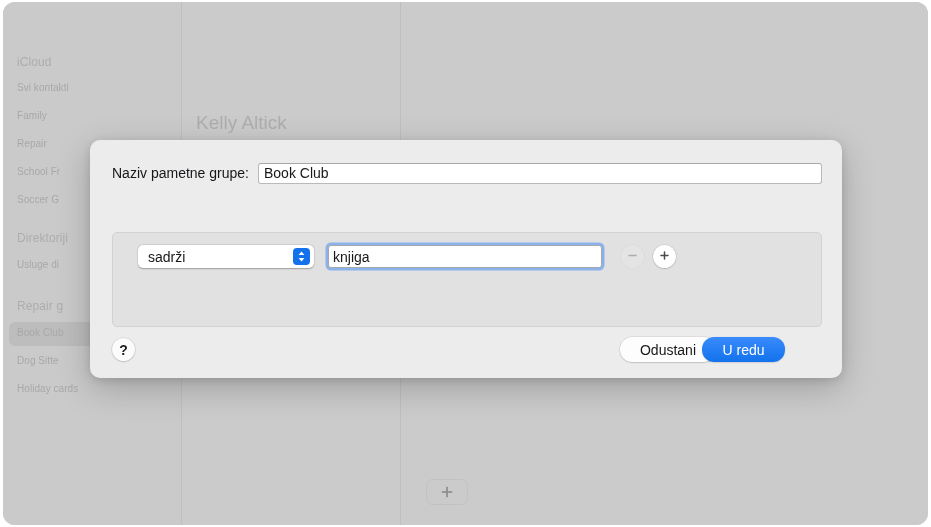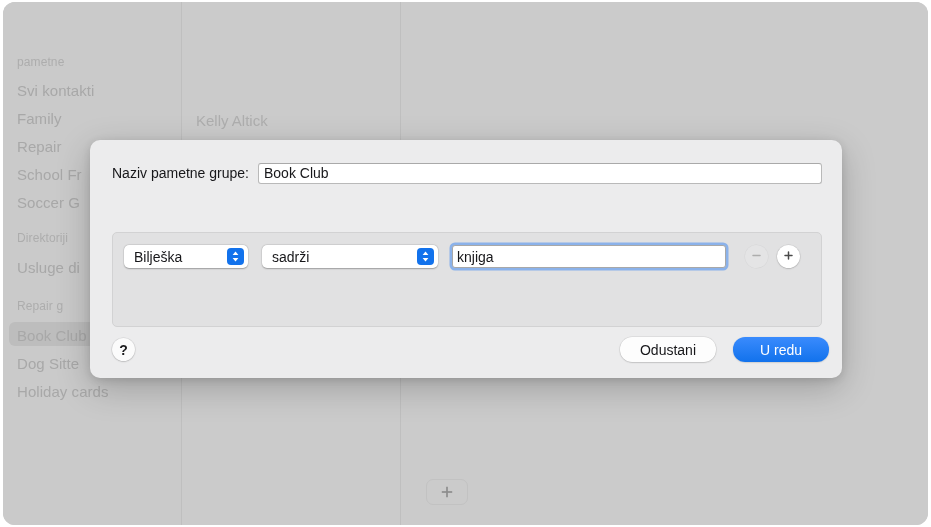--- a/index.html
+++ b/index.html
@@ -69,21 +69,21 @@
     position: absolute;
     left: 14px;
     font-size: 12px;
     color: #adadad;
     letter-spacing: 0.1px;
     white-space: nowrap;
   }
   .sb-item {
     position: absolute;
     left: 14px;
-    font-size: 15px;
+    font-size: 10px;
     color: #a8a8a8;
     white-space: nowrap;
     letter-spacing: 0.05px;
   }
   .sb-item-selected-bg {
     position: absolute;
     left: 6px;
     width: 166px;
     height: 24px;
     border-radius: 6px;
@@ -129,21 +129,21 @@
   .search-placeholder {
     margin-left: 6px;
     font-size: 13.5px;
     color: #aaaaaa;
     white-space: nowrap;
   }
   .contact-name {
     position: absolute;
     left: 193px;
     top: 110px;
-    font-size: 15px;
+    font-size: 19px;
     color: #aeaeae;
     white-space: nowrap;
   }
 
   
   .detailpane {
     position: absolute;
     left: 398px;
     top: 0;
     width: 527px;
@@ -331,43 +331,43 @@
     cursor: default;
   }
   .btn-cancel {
     left: 530px;
     width: 96px;
     background: #fdfdfd;
     color: #17171a;
     box-shadow: 0 0.5px 1.5px rgba(0,0,0,0.24), 0 0 0 0.5px rgba(0,0,0,0.07);
   }
   .btn-ok {
-    left: 643px;
-    width: 96px;
+    left: 612px;
+    width: 83px;
     background: linear-gradient(#3a8bfd, #1272ec);
     color: #ffffff;
     box-shadow: 0 0.5px 1.5px rgba(0,0,0,0.2);
   }
 </style>
 </head>
 <body>
 
 <div id="root">
 
   <div class="window">
 
     <div class="traffic-lights">
       <div class="tl tl-close"></div>
       <div class="tl tl-min"></div>
       <div class="tl tl-max"></div>
     </div>
 
     <div class="sidebar">
 
-      <div class="sb-section" style="top:53px">pametne</div>
+      <div class="sb-section" style="top:53px">iCloud</div>
       <div class="sb-item" style="top:80px">Svi kontakti</div>
       <div class="sb-item" style="top:108px">Family</div>
       <div class="sb-item" style="top:136px">Repair</div>
       <div class="sb-item" style="top:164px">School Fr</div>
       <div class="sb-item" style="top:192px">Soccer G</div>
 
       <div class="sb-section" style="top:229px">Direktoriji</div>
       <div class="sb-item" style="top:257px">Usluge di</div>
 
       <div class="sb-section" style="top:297px">Repair g</div>
@@ -401,29 +401,20 @@
 
     <div class="row-name">
       <span class="label-name">Naziv pametne grupe:</span>
       <input class="name-input" type="text" value="Book Club" style="">
     </div>
 
 
     <div class="condition-box">
       <div class="condition-row">
 
-        <div class="popup popup-1">
-          <span class="popup-label">Bilješka</span>
-          <span class="popup-arrows">
-            <svg width="9" height="13" viewBox="0 0 9 13">
-              <path d="M4.5 1.4 L7.4 5.0 L1.6 5.0 Z" fill="#ffffff"></path>
-              <path d="M4.5 11.6 L7.4 8.0 L1.6 8.0 Z" fill="#ffffff"></path>
-            </svg>
-          </span>
-        </div>
 
         <div class="popup popup-2">
           <span class="popup-label">sadrži</span>
           <span class="popup-arrows">
             <svg width="9" height="13" viewBox="0 0 9 13">
               <path d="M4.5 1.4 L7.4 5.0 L1.6 5.0 Z" fill="#ffffff"></path>
               <path d="M4.5 11.6 L7.4 8.0 L1.6 8.0 Z" fill="#ffffff"></path>
             </svg>
           </span>
         </div>

